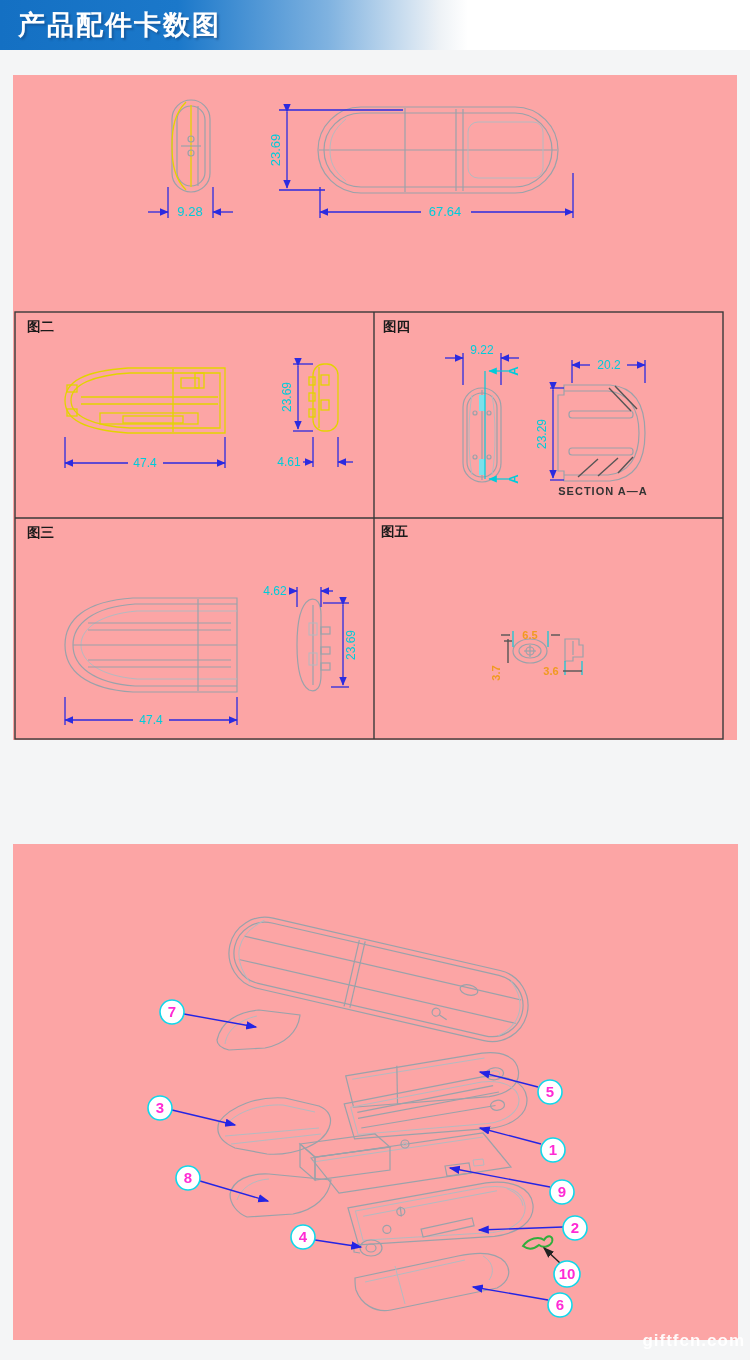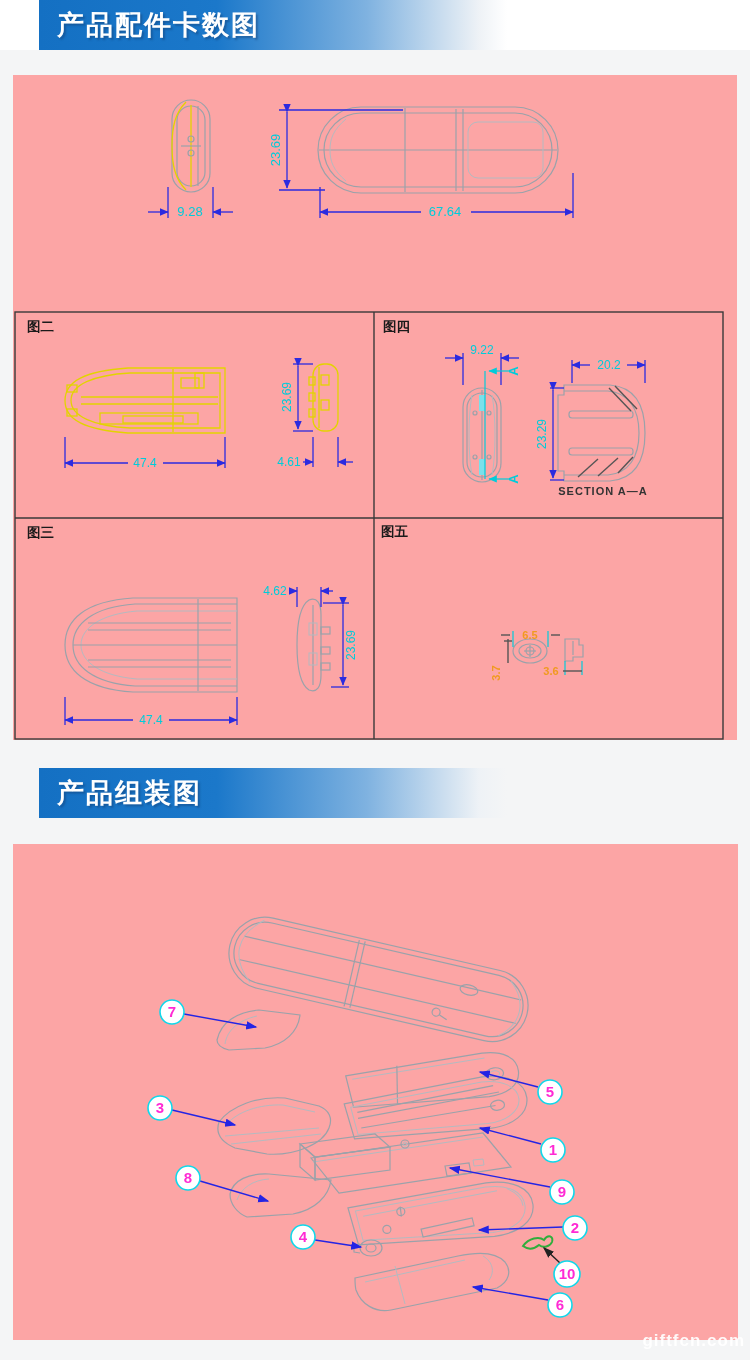--- a/index.html
+++ b/index.html
@@ -1,20 +1,20 @@
 <!DOCTYPE html>
 <html><head>
 <meta charset="utf-8">
 <style>
   html,body{margin:0;padding:0;background:#e9eaec;}
   .page{position:relative;width:750px;height:1360px;background:#f4f5f6;overflow:hidden;
         font-family:"Liberation Sans",sans-serif;}
   .top-strip{position:absolute;left:0;top:0;width:750px;height:50px;background:#ffffff;}
   .banner{position:absolute;left:0;width:468px;height:50px;
-          background:linear-gradient(90deg,#1470c3 0%,#1b78ca 38%,#7fb2e0 70%,#eef2f6 94%,rgba(244,245,246,0) 100%);margin-left:39px;}
+          background:linear-gradient(90deg,#1470c3 0%,#1b78ca 38%,#7fb2e0 70%,#eef2f6 94%,rgba(244,245,246,0) 100%);}
   .banner .btxt{display:block;line-height:50px;padding-left:18px;color:#ffffff;
           font-size:27px;font-weight:bold;letter-spacing:2px;
           text-shadow:2px 2px 2px rgba(20,60,110,0.45);}
   .banner1{top:0;}
   .banner2{top:768px;}
   .panel{position:absolute;background:#fca5a5;}
   .panel1{left:13px;top:75px;width:724px;height:665px;}
   .panel2{left:13px;top:844px;width:725px;height:496px;}
   .watermark{position:absolute;right:5px;top:1331px;color:rgba(255,255,255,0.93);
              font-size:17px;font-weight:bold;letter-spacing:1px;}
@@ -269,23 +269,20 @@
         <line class="drk" x1="491" y1="566" x2="499" y2="566"></line>
         <text class="dimo" text-anchor="middle" x="487" y="598" transform="rotate(-90 487 598)">3.7</text>
         <line class="cyn" x1="552" y1="586" x2="552" y2="600"></line>
         <line class="cyn" x1="569" y1="586" x2="569" y2="600"></line>
         <line class="drk" x1="550" y1="596" x2="569" y2="596"></line>
         <text class="dimo" x="538" y="600" text-anchor="middle">3.6</text>
       </g>
     </svg>
   </div>
 
-  <div class="banner banner2">
-    <span class="btxt">产品组装图</span>
-  </div>
 
   <div class="panel panel2">
     <svg width="725" height="496" viewBox="0 0 725 496">
       <defs>
         <marker id="mA" markerWidth="9" markerHeight="9" refX="7" refY="3" orient="auto">
           <path d="M0,0 L8,3 L0,6 Z" fill="#2424e4"></path>
           </marker>
         <marker id="mK" markerWidth="9" markerHeight="9" refX="7" refY="3" orient="auto">
           <path d="M0,0 L8,3 L0,6 Z" fill="#222"></path>
           </marker>

